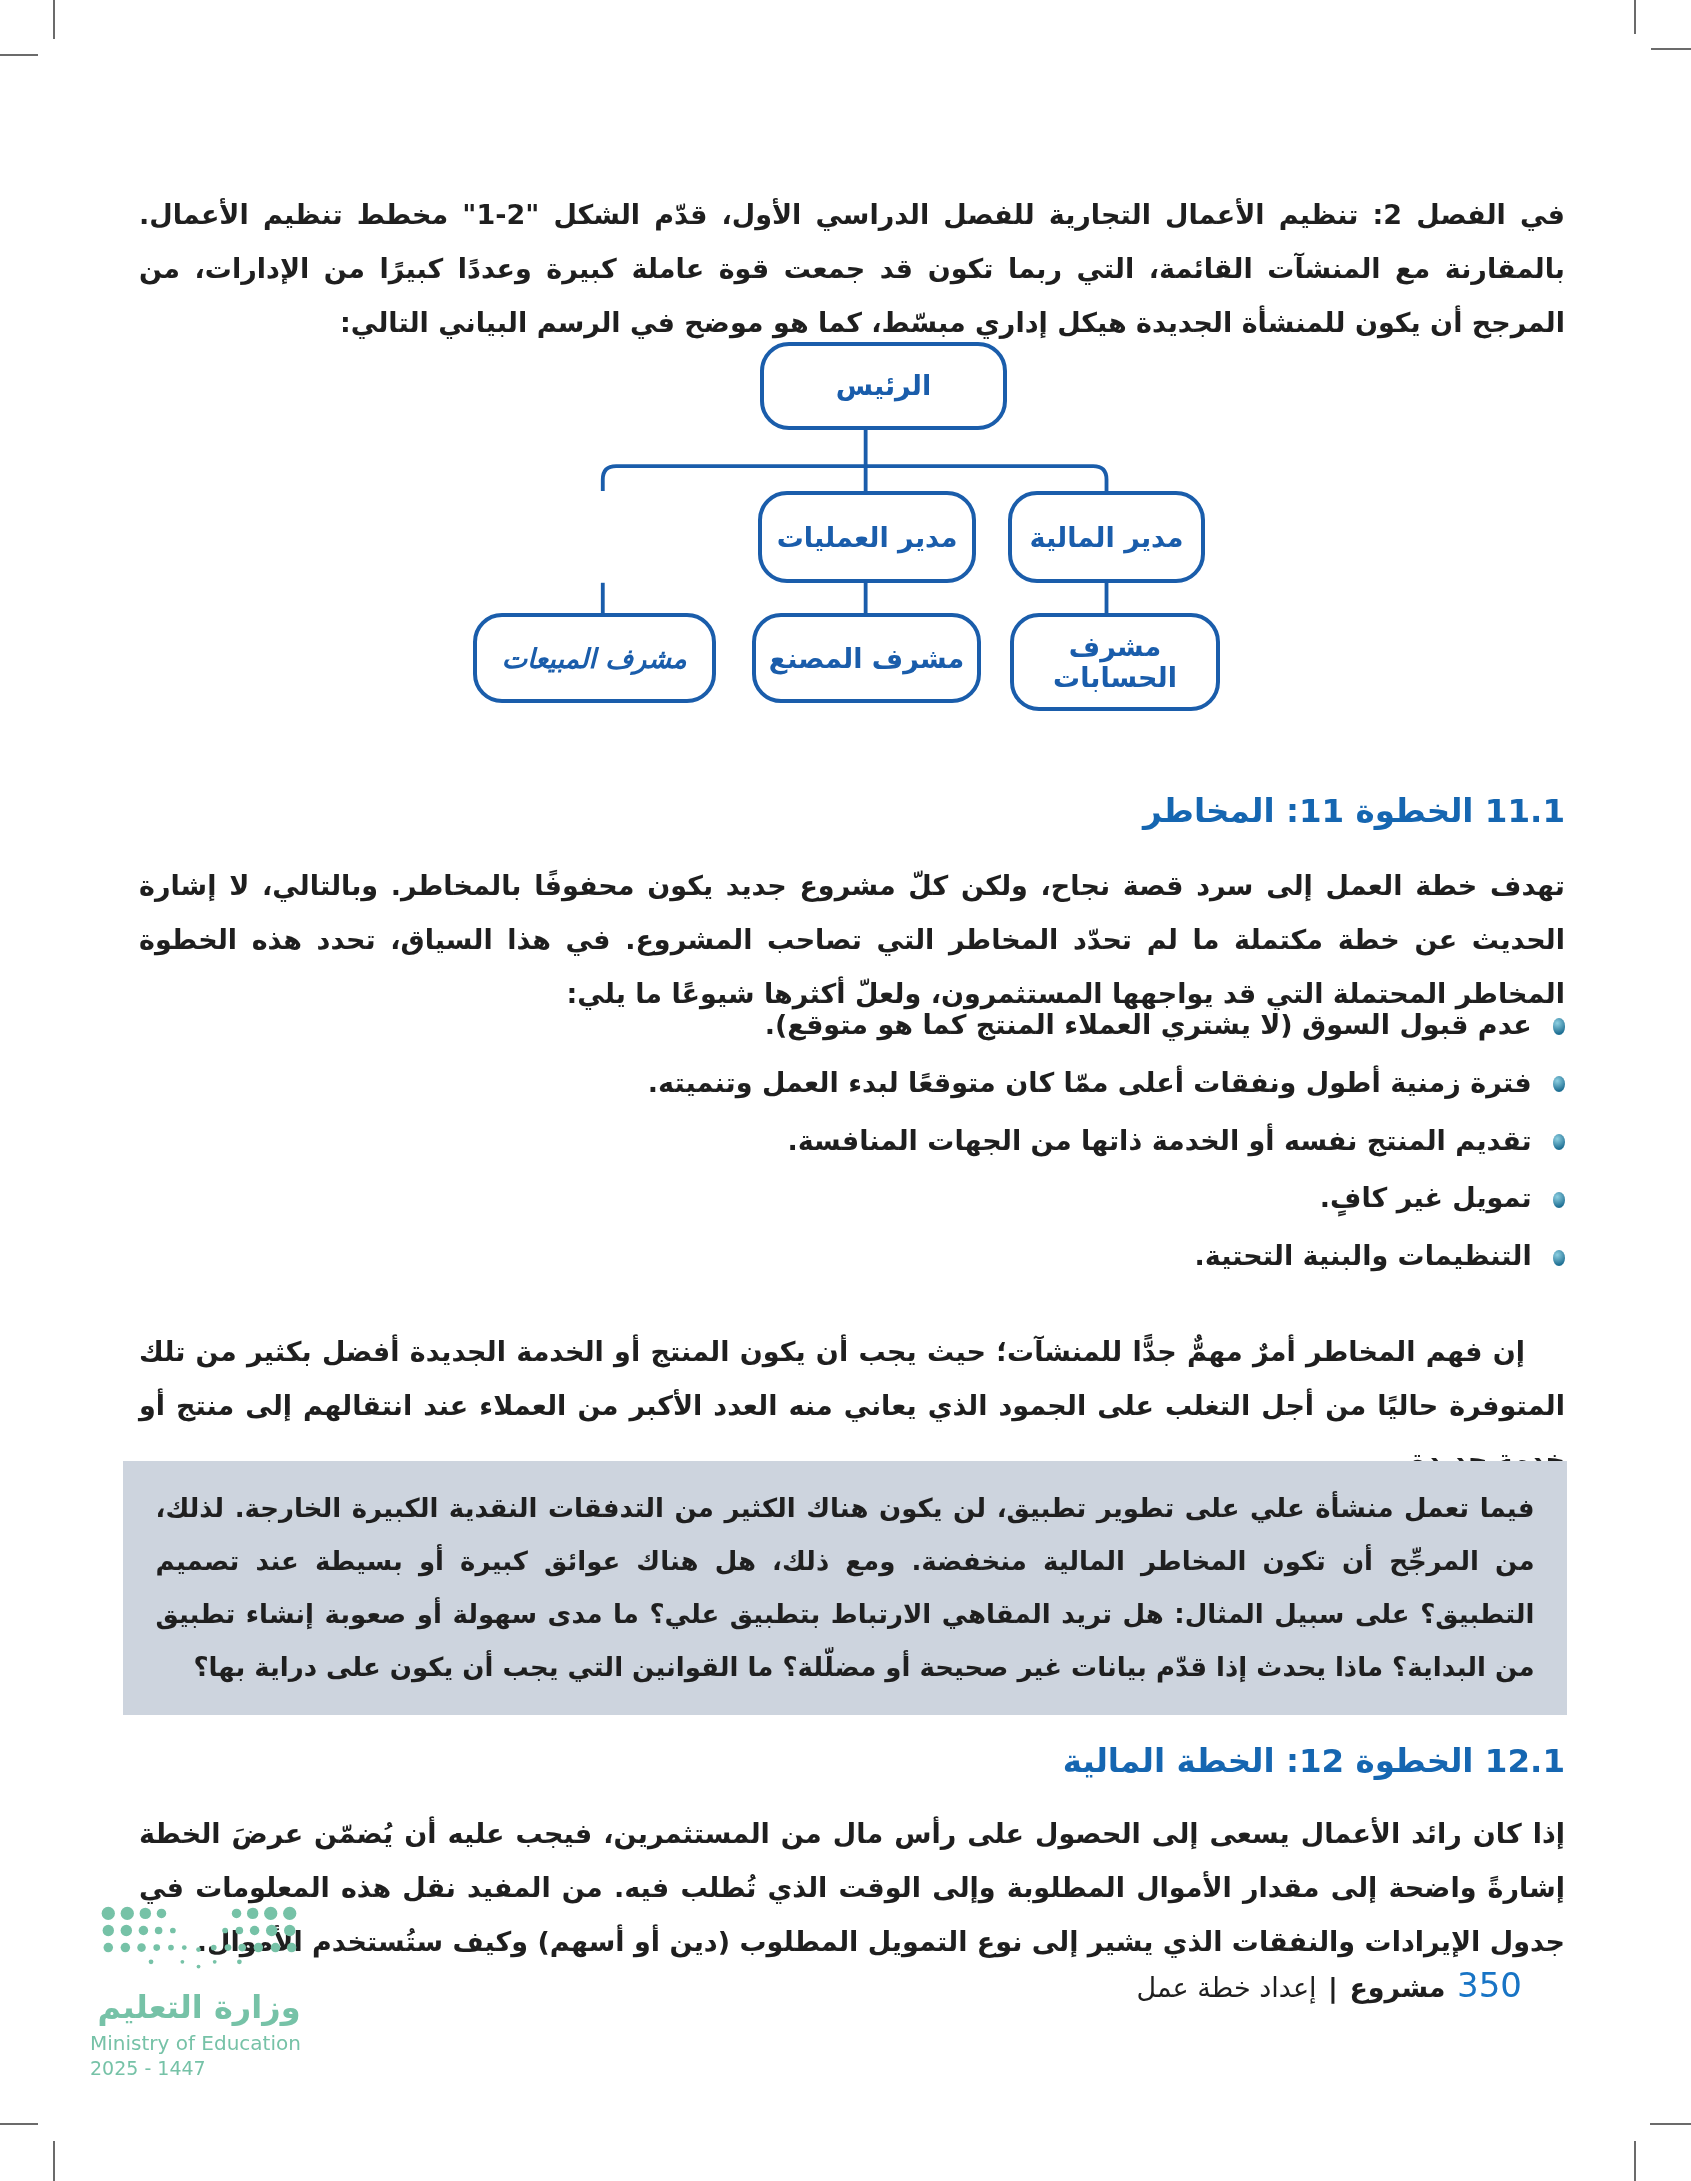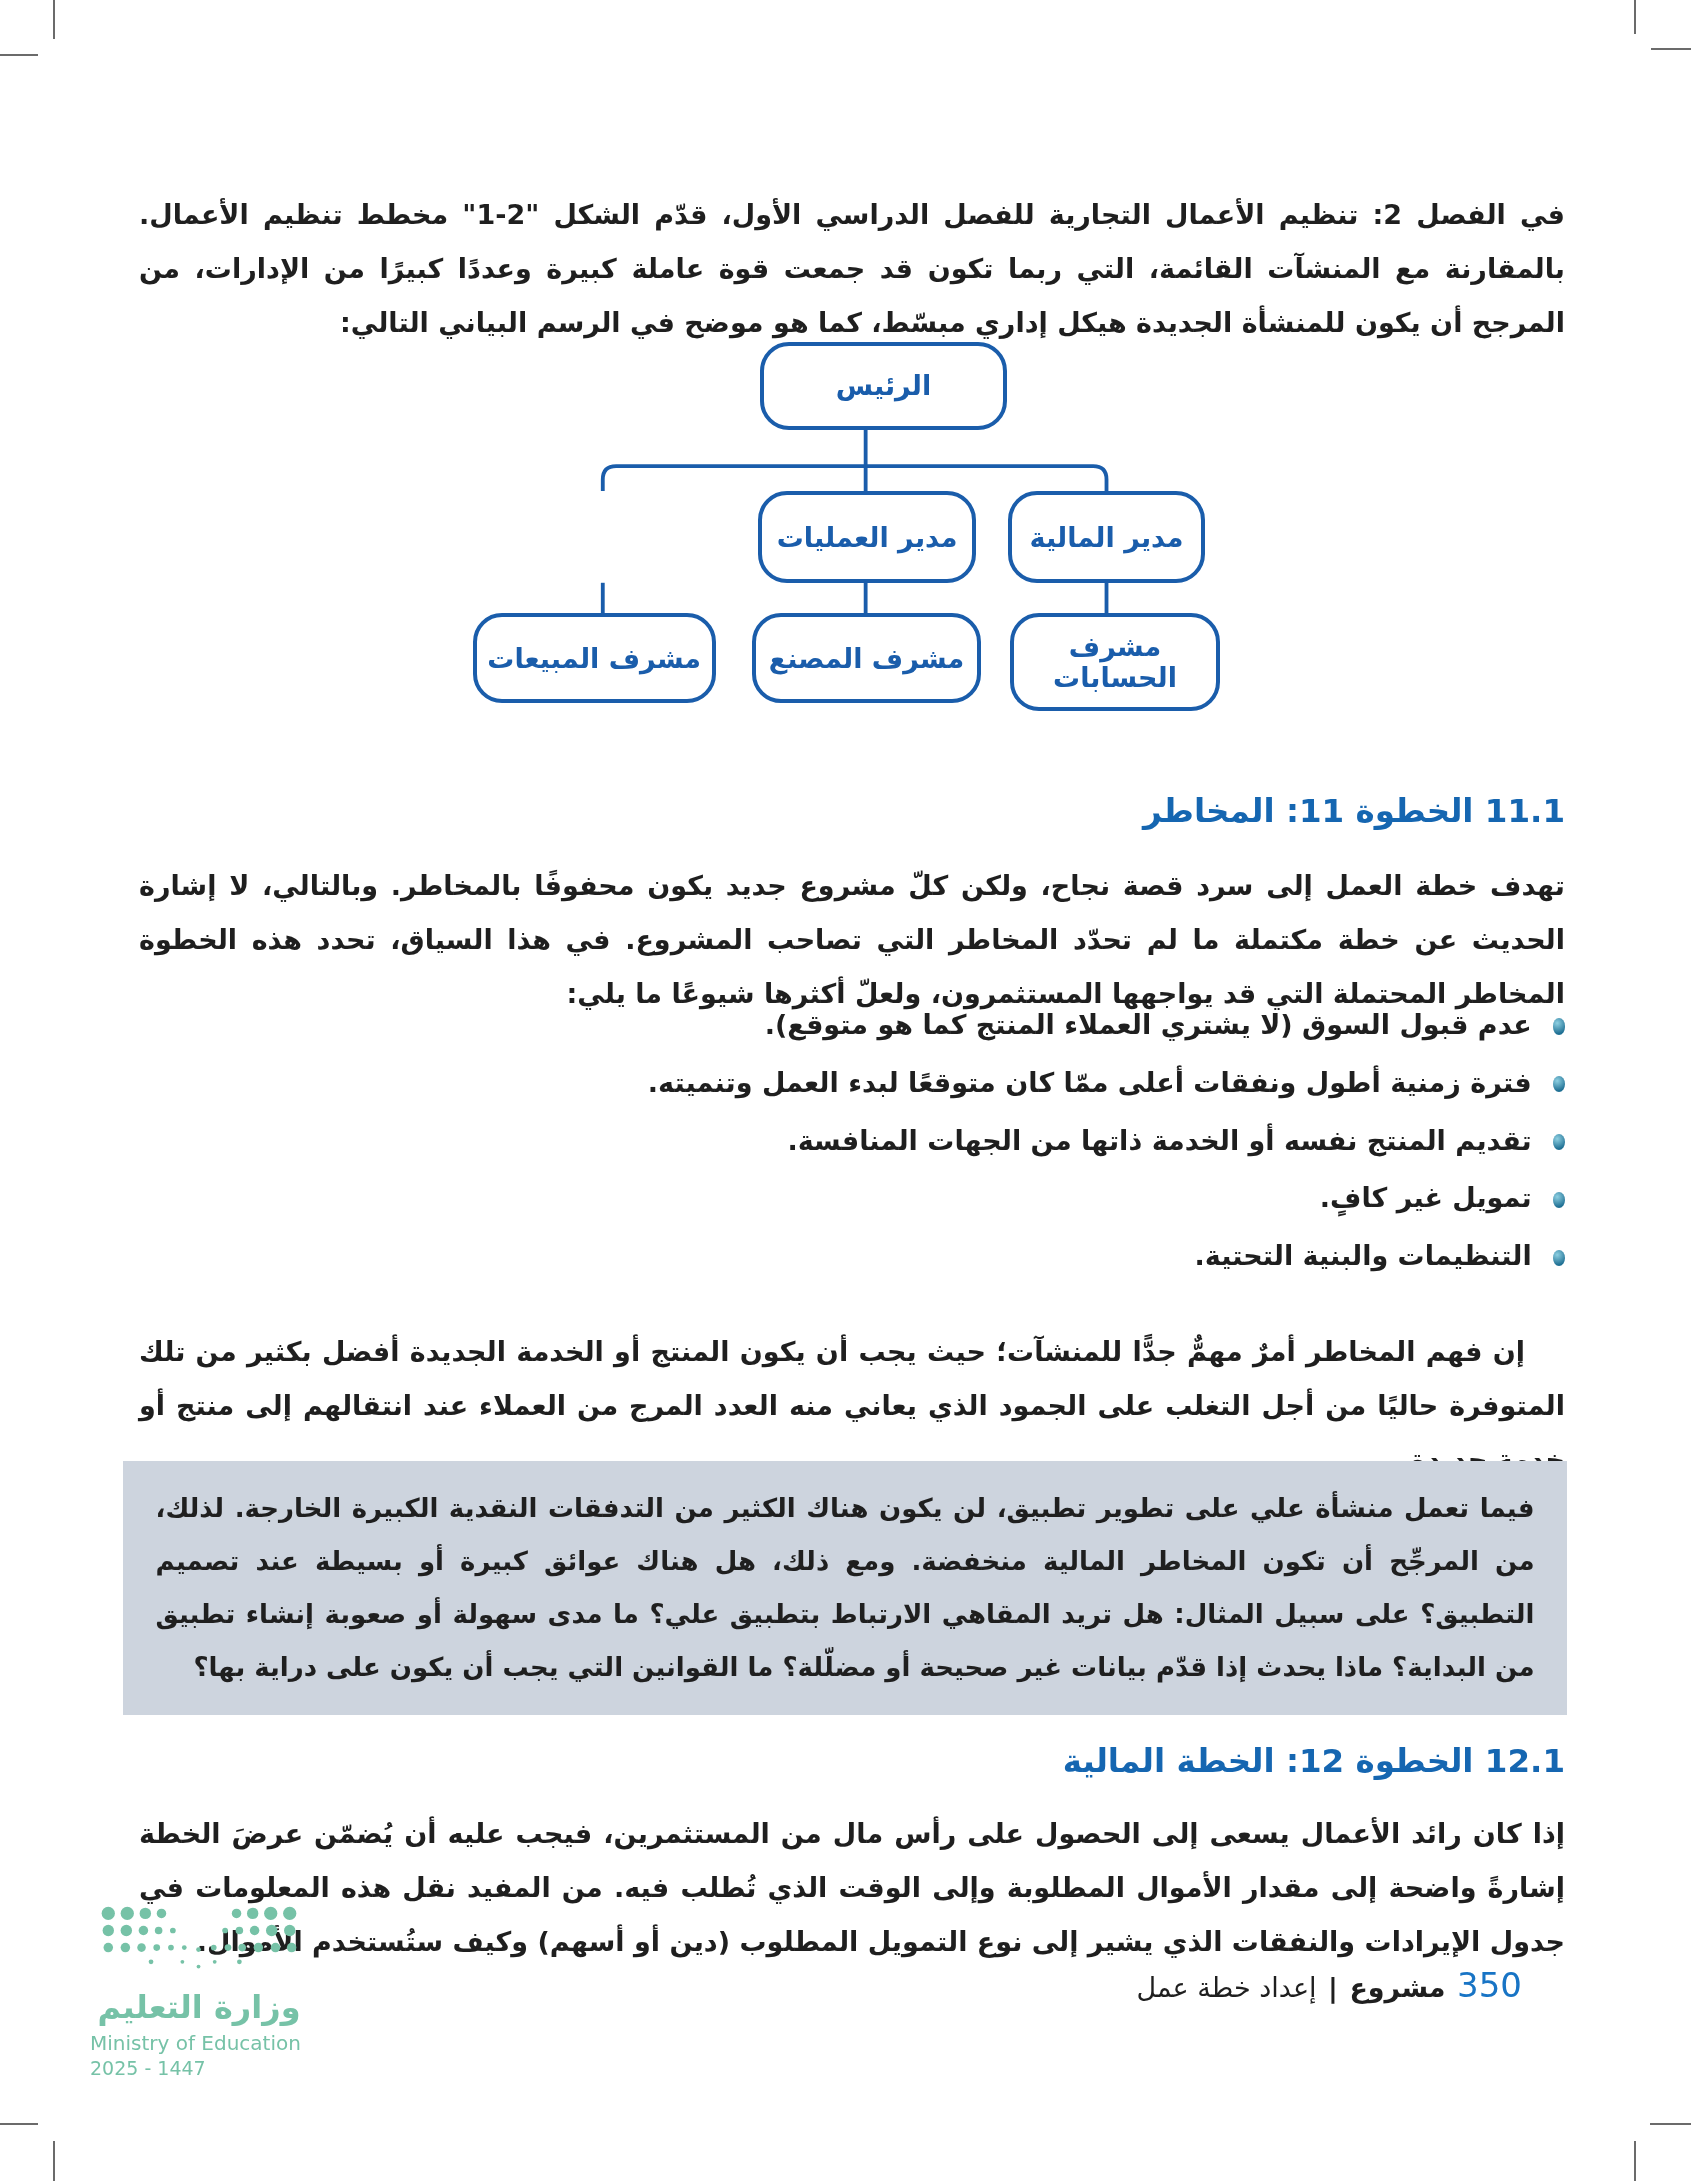--- a/index.html
+++ b/index.html
@@ -83,21 +83,21 @@
     </svg>
     <div class="obox" style="left:293px;top:1.9px;width:247px;height:88px;">
       <span>الرئيس</span>
     </div>
     <div class="obox" style="left:291px;top:151px;width:218px;height:92px;">
       <span>مدير العمليات</span>
     </div>
     <div class="obox" style="left:541px;top:151px;width:197px;height:92px;">
       <span>مدير المالية</span>
     </div>
-    <div class="obox" style="left:5.7px;top:273px;width:243px;height:90px;">
+    <div class="obox" style="left:5.7px;top:273px;width:243px;height:90px;font-style:italic;">
       <span>مشرف المبيعات</span>
     </div>
     <div class="obox" style="left:285px;top:273px;width:229px;height:90px;">
       <span>مشرف المصنع</span>
     </div>
     <div class="obox" style="left:543px;top:273px;width:210px;height:98px;text-align:center;">
       <span>مشرف الحسابات</span>
     </div>
   </div>
 
@@ -120,21 +120,21 @@
     <div class="bullet-item">
       <span class="dot"></span>
       <span>تمويل غير كافٍ.</span>
     </div>
     <div class="bullet-item">
       <span class="dot"></span>
       <span>التنظيمات والبنية التحتية.</span>
     </div>
   </div>
 
-  <p class="para indent" style="top:1298px;">إن فهم المخاطر أمرٌ مهمٌّ جدًّا للمنشآت؛ حيث يجب أن يكون المنتج أو الخدمة الجديدة أفضل بكثير من تلك المتوفرة حاليًا من أجل التغلب على الجمود الذي يعاني منه العدد المرج من العملاء عند انتقالهم إلى منتج أو خدمة جديدة.</p>
+  <p class="para indent" style="top:1298px;">إن فهم المخاطر أمرٌ مهمٌّ جدًّا للمنشآت؛ حيث يجب أن يكون المنتج أو الخدمة الجديدة أفضل بكثير من تلك المتوفرة حاليًا من أجل التغلب على الجمود الذي يعاني منه العدد الأكبر من العملاء عند انتقالهم إلى منتج أو خدمة جديدة.</p>
 
   <div class="note-box">فيما تعمل منشأة علي على تطوير تطبيق، لن يكون هناك الكثير من التدفقات النقدية الكبيرة الخارجة. لذلك، من المرجِّح أن تكون المخاطر المالية منخفضة. ومع ذلك، هل هناك عوائق كبيرة أو بسيطة عند تصميم التطبيق؟ على سبيل المثال: هل تريد المقاهي الارتباط بتطبيق علي؟ ما مدى سهولة أو صعوبة إنشاء تطبيق من البداية؟ ماذا يحدث إذا قدّم بيانات غير صحيحة أو مضلّلة؟ ما القوانين التي يجب أن يكون على دراية بها؟</div>
 
   <h2 class="section-heading" style="top:1715px;">12.1 الخطوة 12: الخطة المالية</h2>
   <p class="para" style="top:1780px;">إذا كان رائد الأعمال يسعى إلى الحصول على رأس مال من المستثمرين، فيجب عليه أن يُضمّن عرضَ الخطة إشارةً واضحة إلى مقدار الأموال المطلوبة وإلى الوقت الذي تُطلب فيه. من المفيد نقل هذه المعلومات في جدول الإيرادات والنفقات الذي يشير إلى نوع التمويل المطلوب (دين أو أسهم) وكيف ستُستخدم الأموال.</p>
 
   <div class="logo">
     <svg width="218" height="76" viewBox="0 0 215 80">
       <g fill="#76c2a7">
         <circle cx="12" cy="12" r="7"></circle>

